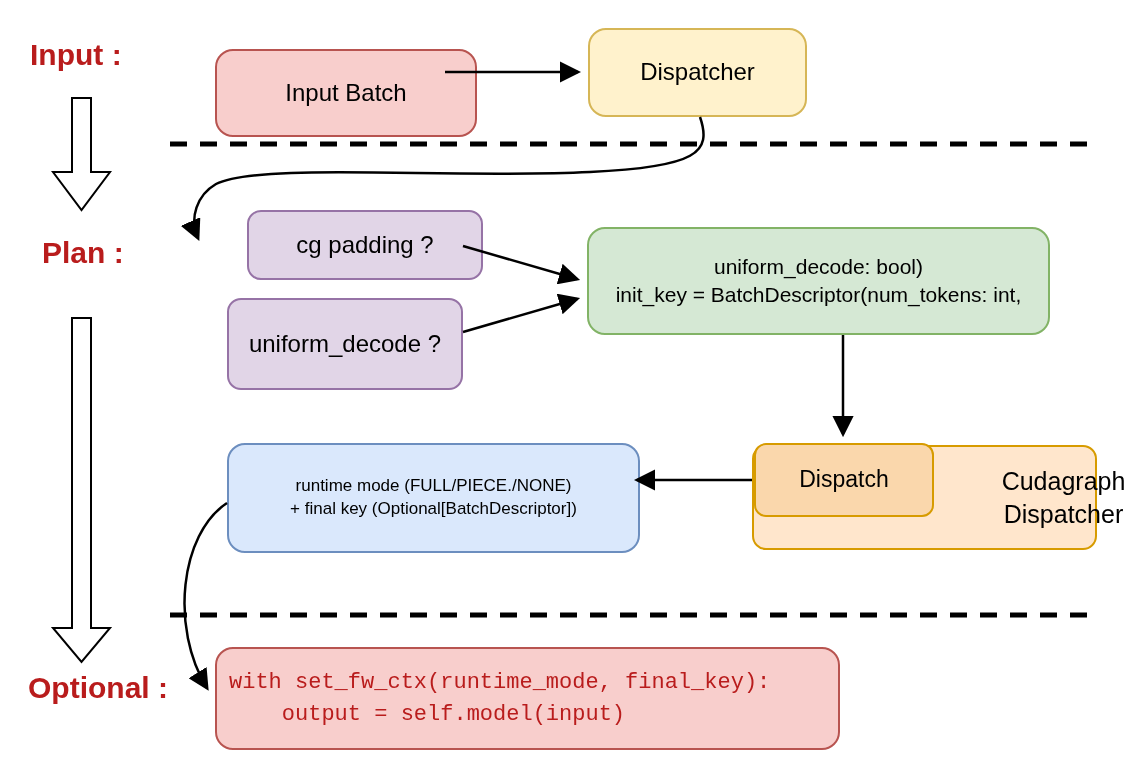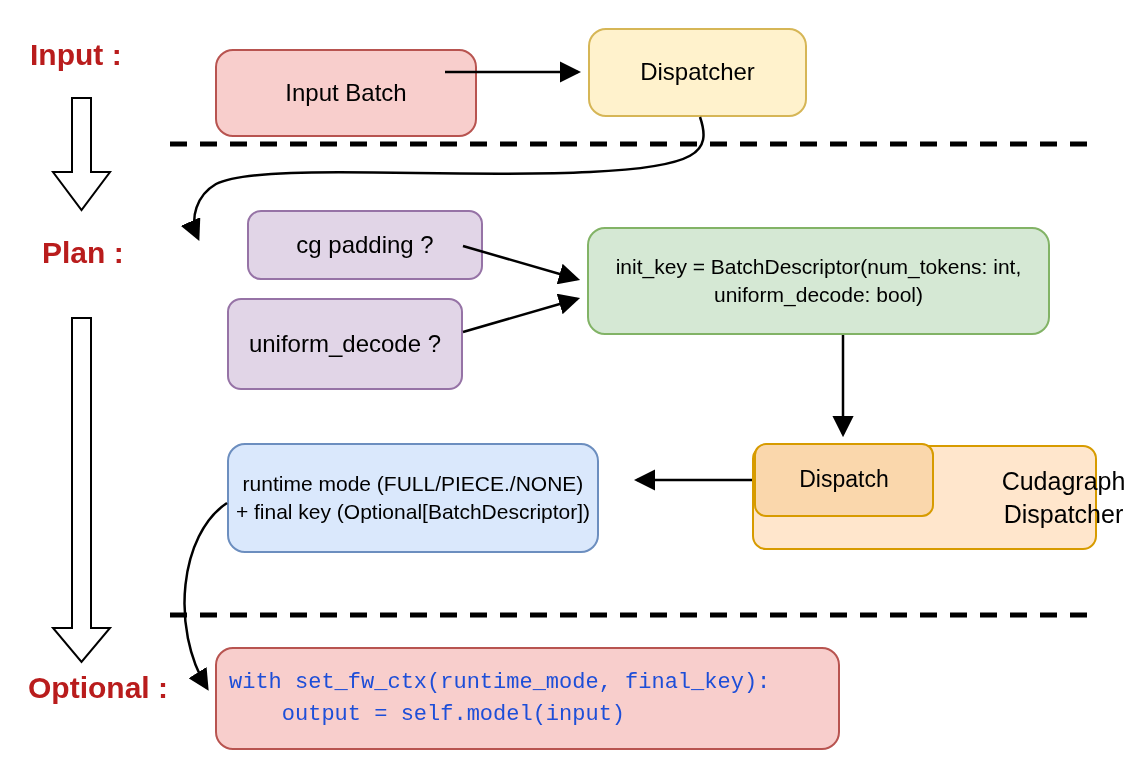--- a/index.html
+++ b/index.html
@@ -36,28 +36,28 @@
   .n-cg-padding{left:227px;top:210px;width:236px;height:70px;background:#e1d5e7;border-color:#9673a6;font-size:24px;border-radius:14px;margin-left:20px;}
   .n-uniform-decode{left:227px;top:298px;width:236px;height:92px;background:#e1d5e7;border-color:#9673a6;font-size:24px;border-radius:14px;}
   .n-init-key{left:587px;top:227px;width:463px;height:108px;background:#d5e8d4;border-color:#82b366;font-size:21px;}
   .n-cudagraph{left:752px;top:445px;width:345px;height:105px;background:#ffe6cc;border-color:#d79b00;border-radius:14px;}
   .n-dispatch{left:754px;top:443px;width:180px;height:74px;background:#fad7ac;border-color:#d79b00;font-size:23px;border-radius:12px;z-index:3;}
   .cudagraph-text{
     position:absolute;left:984px;top:445px;width:159px;height:105px;
     display:flex;flex-direction:column;align-items:center;justify-content:center;
     font-size:25px;line-height:1.3;text-align:center;z-index:3;
   }
-  .n-runtime{left:227px;top:443px;width:372px;height:110px;background:#dae8fc;border-color:#6c8ebf;font-size:21px;}
+  .n-runtime{left:227px;top:443px;width:413px;height:110px;background:#dae8fc;border-color:#6c8ebf;font-size:17px;}
   .n-exec-code{
     left:215px;top:647px;width:625px;height:103px;
     background:#f8cecc;border-color:#b85450;
     align-items:flex-start;
     padding-left:12px;
     font-family:"Liberation Mono","DejaVu Sans Mono",monospace;
-    font-size:22px;color:#1d4ed8;
+    font-size:22px;color:#b91c1c;
   }
   .n-exec-code .ln{white-space:pre;line-height:1.45;}
   svg.overlay{position:absolute;left:0;top:0;z-index:2;}
   .nodes-layer{position:absolute;left:0;top:0;width:100%;height:100%;z-index:1;}
 </style>
 </head>
 <body>
 
 <div class="canvas">
 
@@ -77,22 +77,22 @@
 
     <div class="node n-cg-padding">
       <span class="ln">cg padding ?</span>
     </div>
 
     <div class="node n-uniform-decode">
       <span class="ln">uniform_decode ?</span>
     </div>
 
     <div class="node n-init-key">
+      <span class="ln">uniform_decode: bool)</span>
       <span class="ln">init_key = BatchDescriptor(num_tokens: int,</span>
-      <span class="ln">uniform_decode: bool)</span>
     </div>
 
     <div class="node n-cudagraph"></div>
     <div class="cudagraph-text">
       <span class="ln">Cudagraph</span>
       <span class="ln">Dispatcher</span>
     </div>
 
     <div class="node n-dispatch">
       <span class="ln">Dispatch</span>

